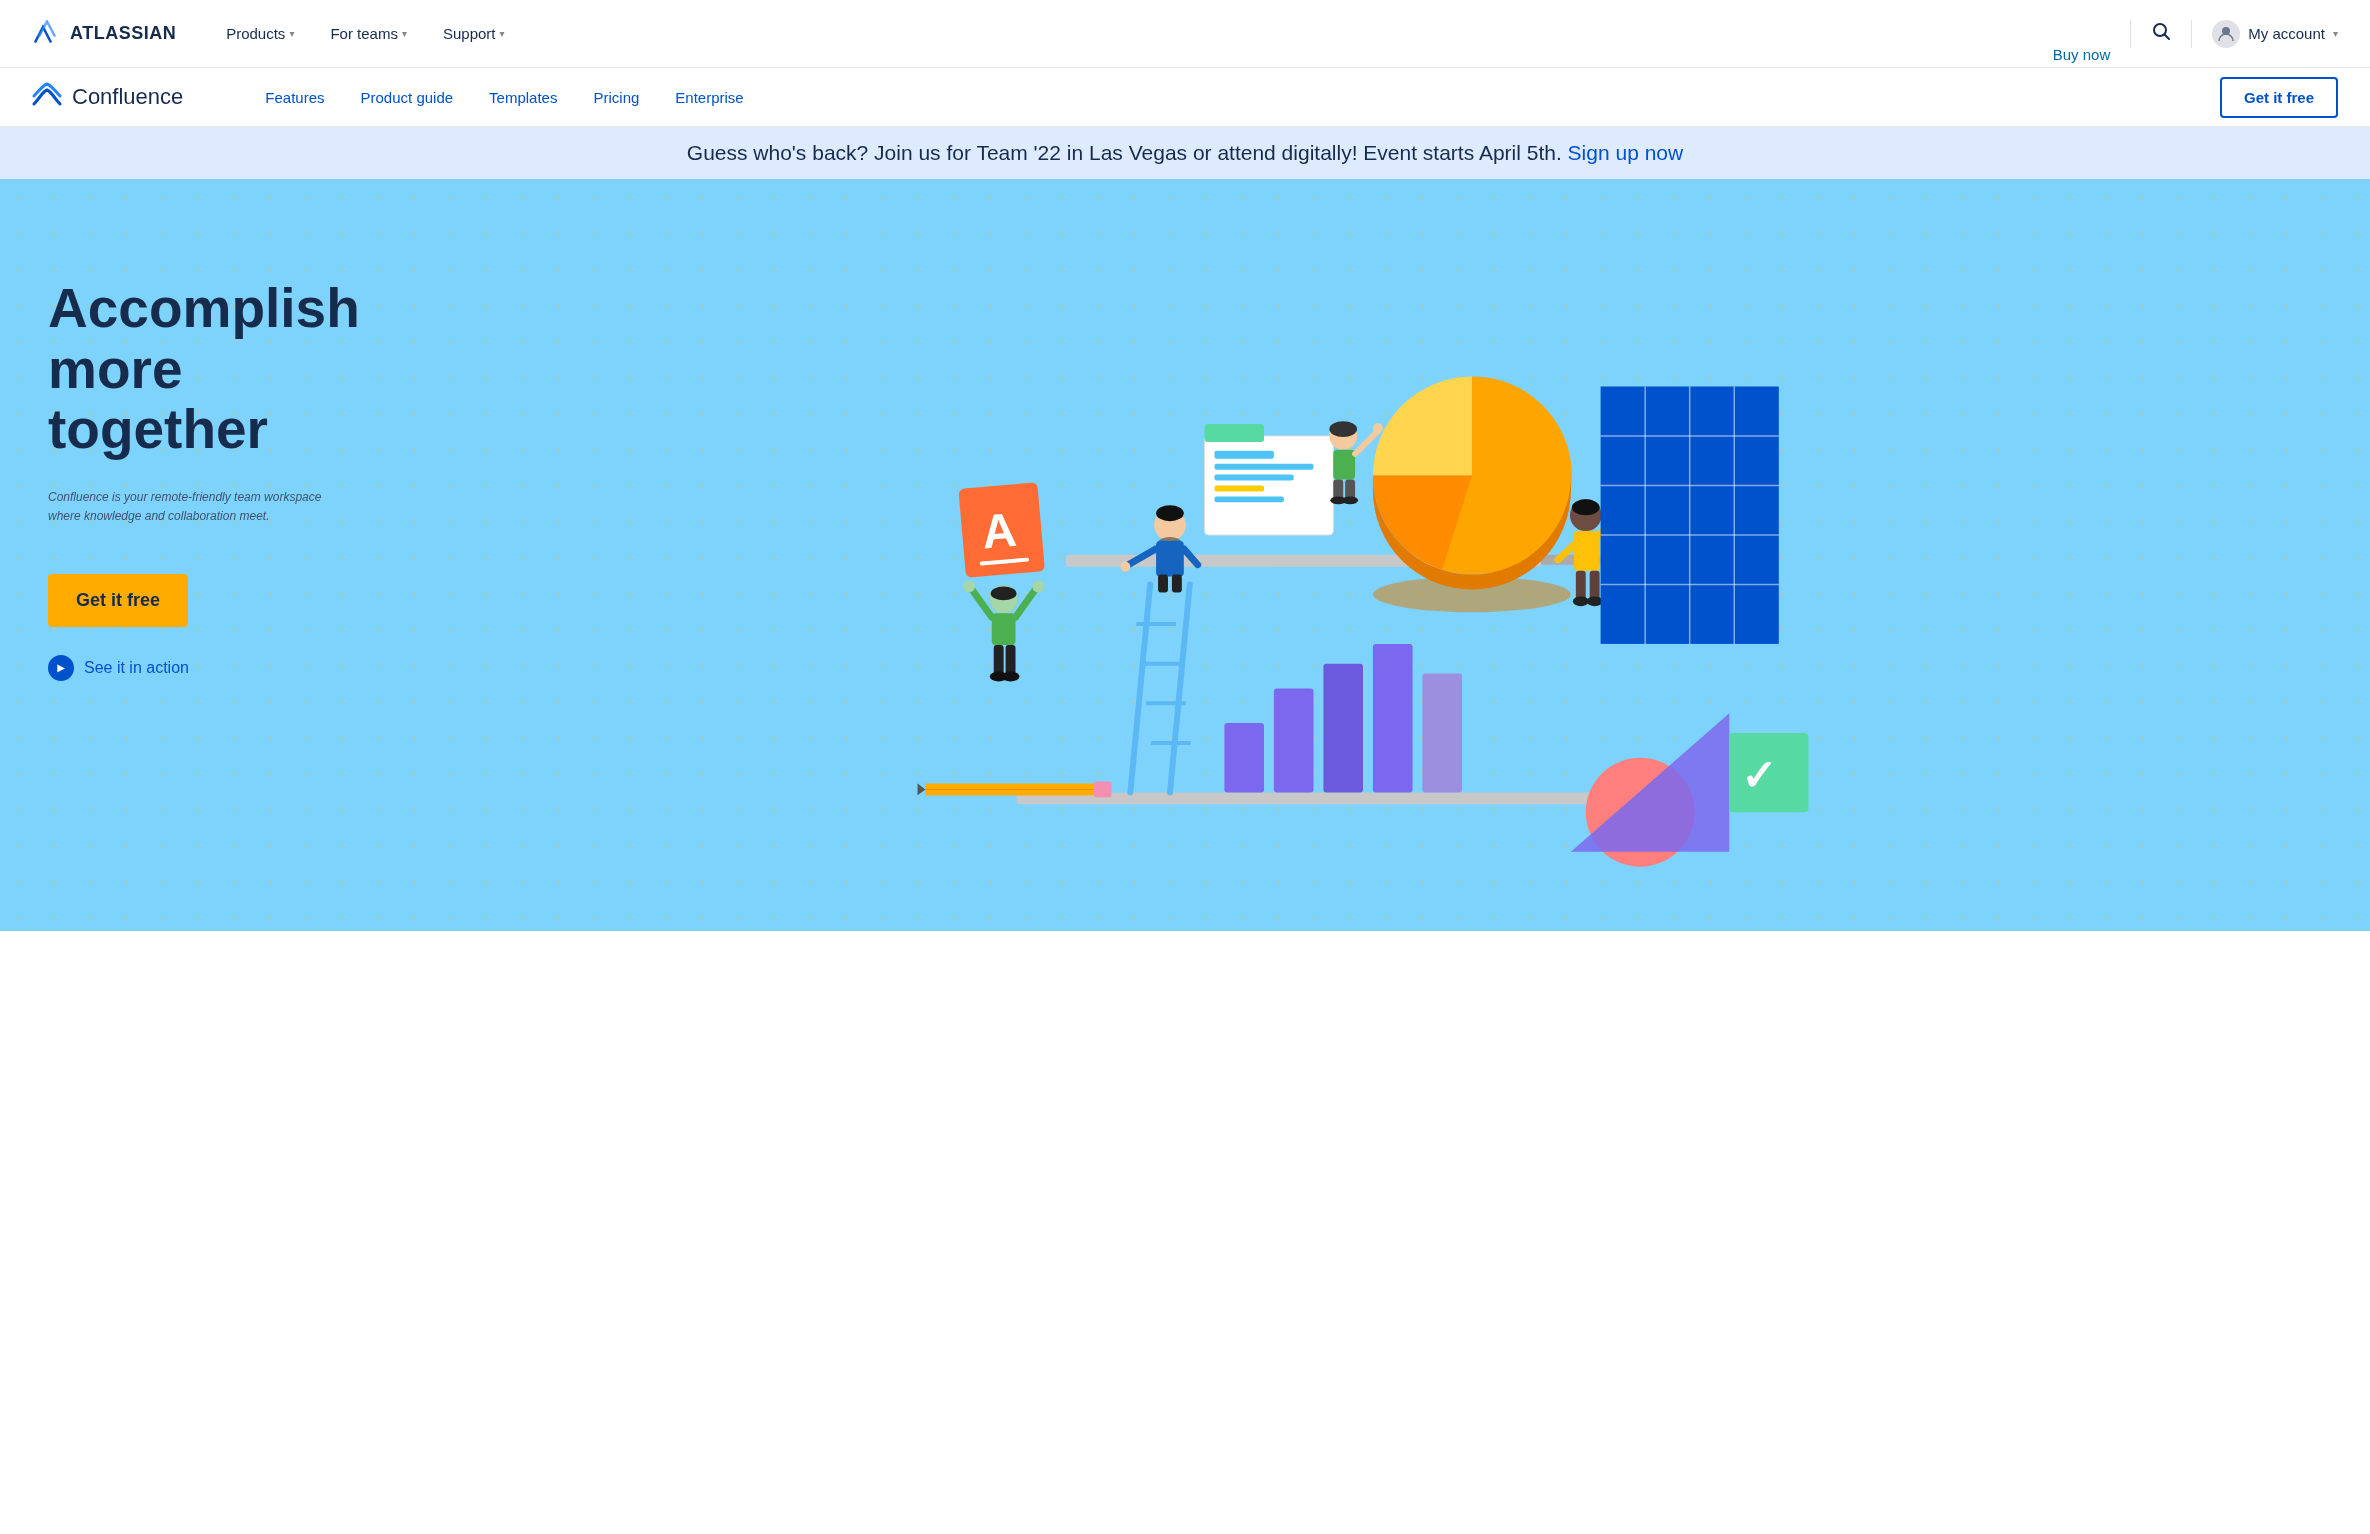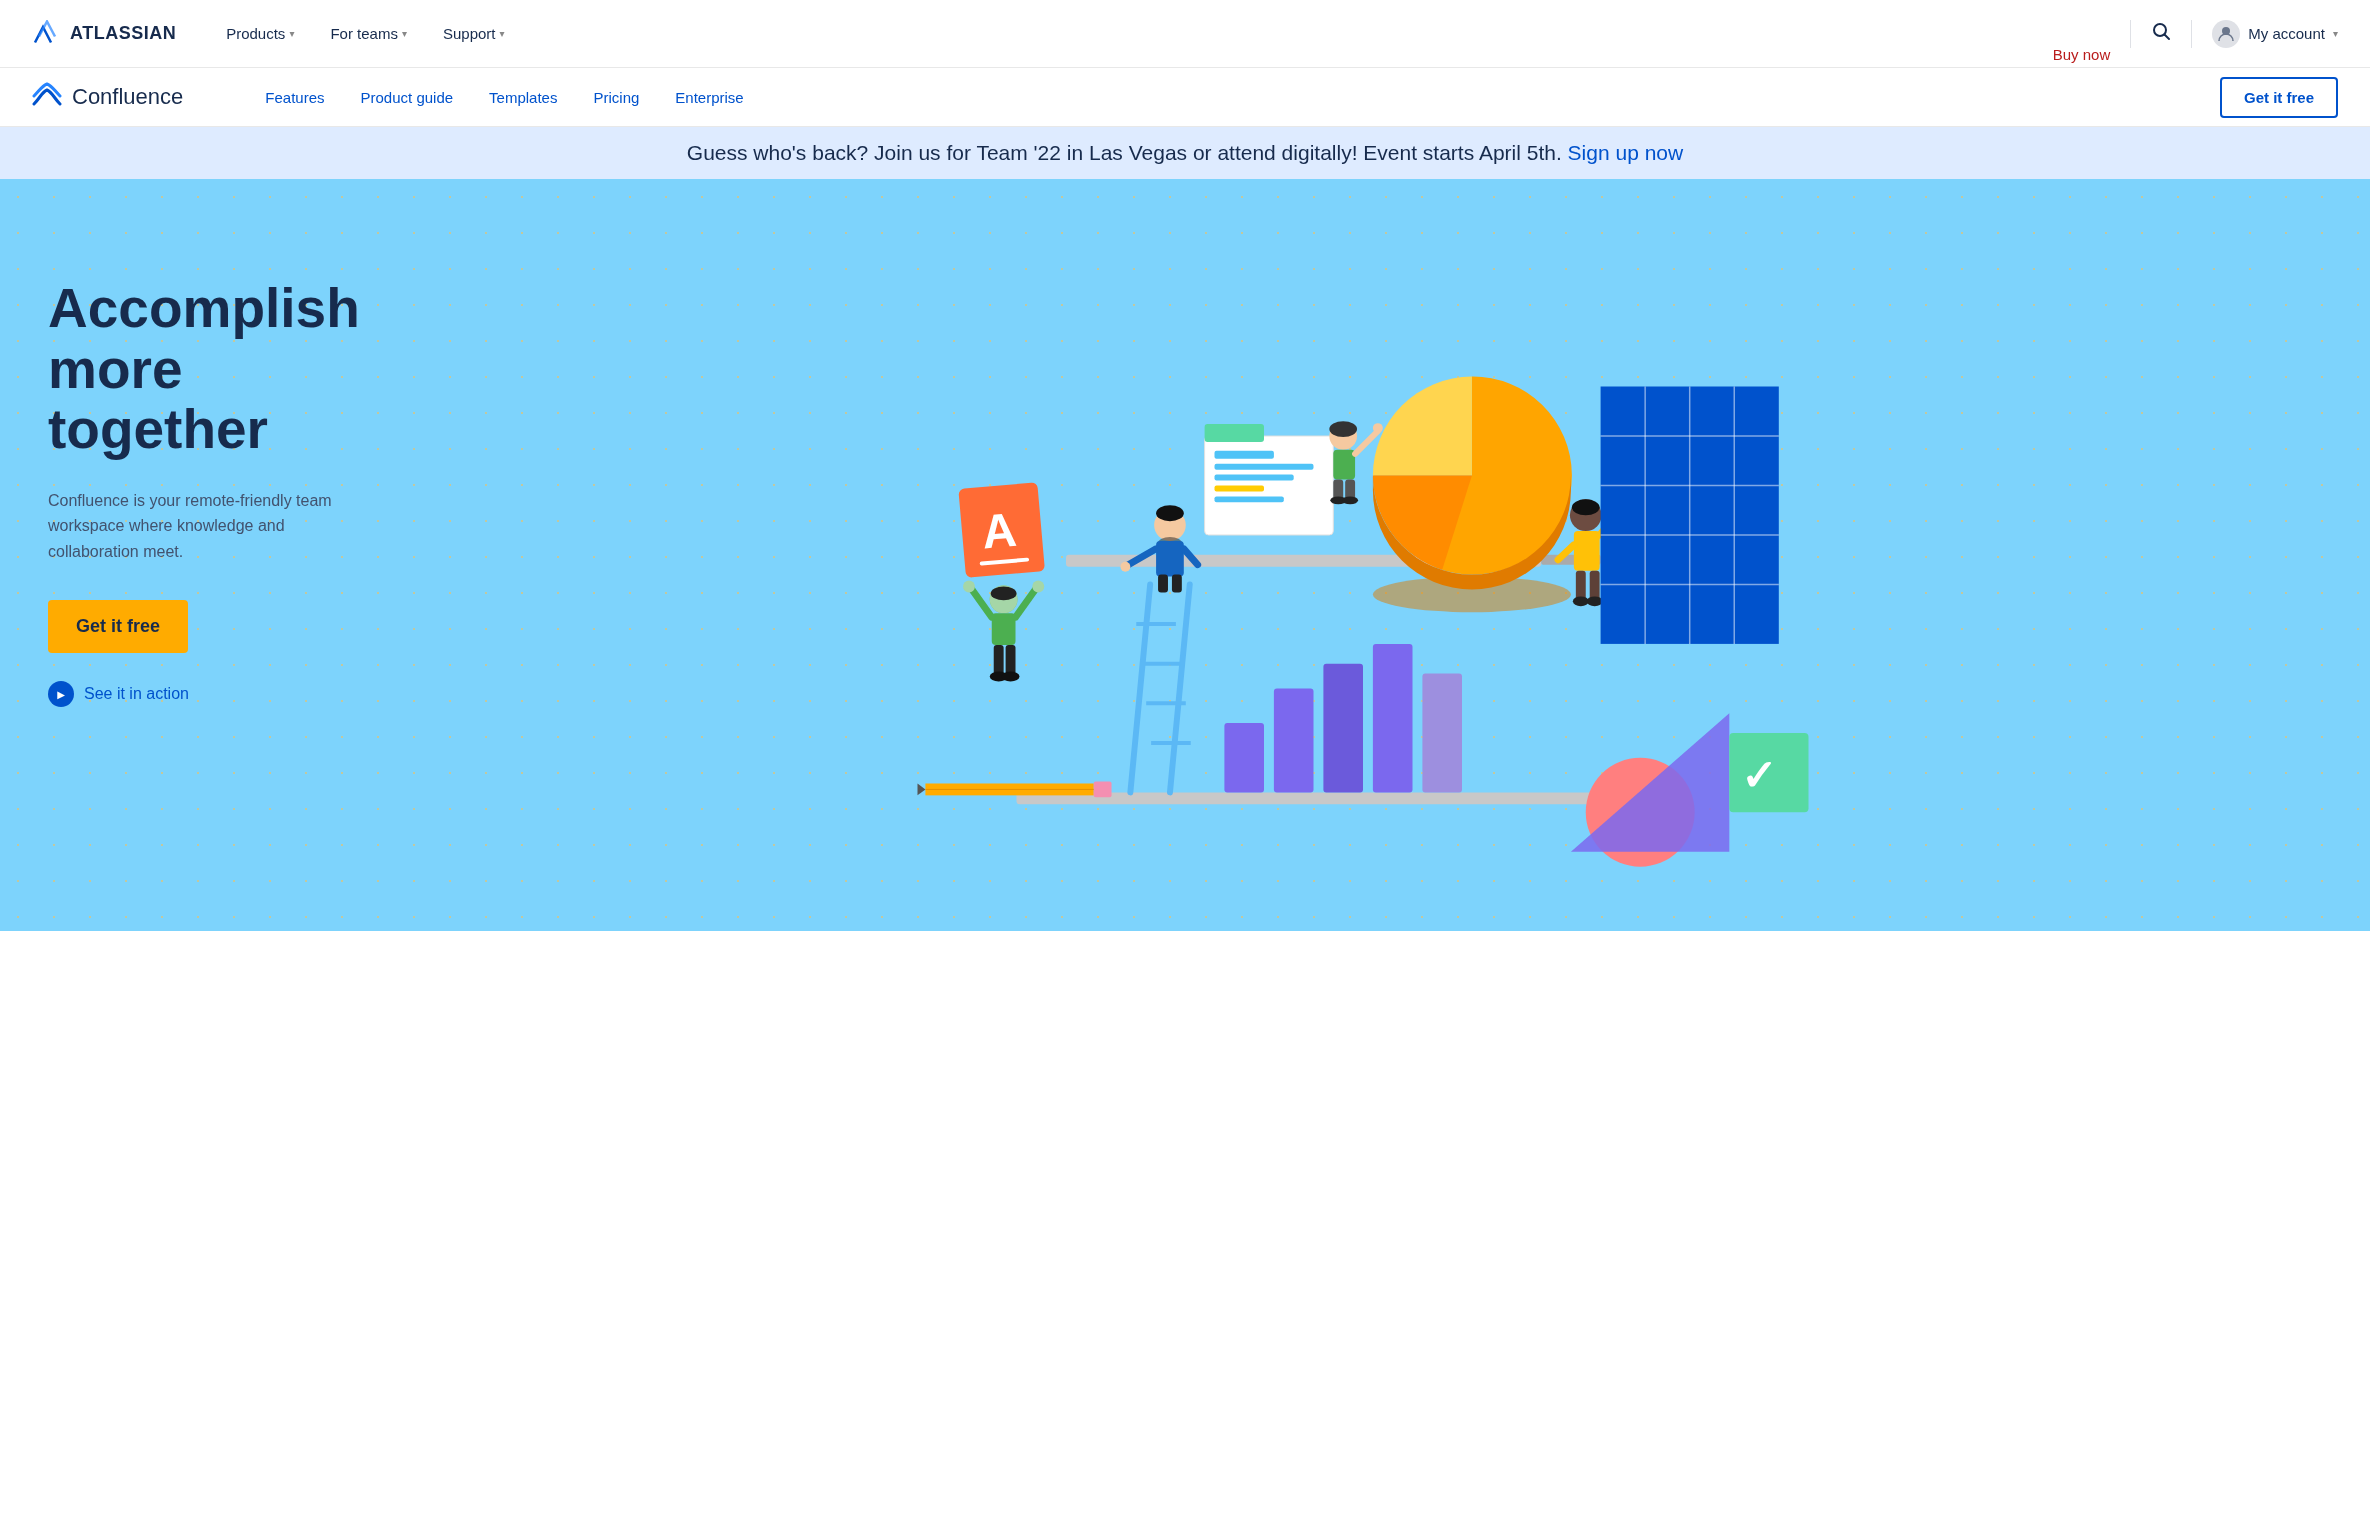--- a/index.html
+++ b/index.html
@@ -12,21 +12,21 @@
     }
     .atlassian-logo { display: flex; align-items: center; gap: 10px; margin-right: 32px; }
     .atlassian-brand-text { font-size: 18px; font-weight: 700; color: #172B4D; letter-spacing: 0.5px; }
     .top-nav-links { display: flex; gap: 0; flex: 1; }
     .top-nav-link {
       display: flex; align-items: center; gap: 4px; padding: 0 18px; height: 59px;
       font-size: 15px; color: #172B4D; cursor: pointer; text-decoration: none; border: none; background: none;
     }
     .chevron { font-size: 10px; color: #888; }
     .top-nav-right { display: flex; align-items: center; gap: 20px; }
-    .buy-now-btn { font-size: 15px; font-weight: 500; color: #b91c1c; cursor: pointer; background: none; border: none; margin-top: 42px; }
+    .buy-now-btn { font-size: 15px; font-weight: 500; color: #0369a1; cursor: pointer; background: none; border: none; margin-top: 42px; }
     .search-icon-btn { background: none; border: none; cursor: pointer; color: #172B4D; font-size: 18px; }
     .account-btn { display: flex; align-items: center; gap: 8px; cursor: pointer; font-size: 15px; color: #172B4D; border: none; background: none; }
     .account-avatar { width: 28px; height: 28px; border-radius: 50%; background: #DFE1E6; display: flex; align-items: center; justify-content: center; }
     .nav-divider { width: 1px; height: 28px; background: #DFE1E6; }
 
     
     .sub-nav {
       display: flex; align-items: center; padding: 0 32px; height: 59px;
       border-bottom: 1px solid #e8e8e8; background: #fff; position: relative; z-index: 9;
     }
@@ -69,22 +69,23 @@
       min-height: 693px;
     }
     .hero-text {
       flex: 0 0 356px; padding-top: 40px;
     }
     .hero-title {
       font-size: 55px; font-weight: 800; color: #172B4D; line-height: 1.1;
       margin-bottom: 28px;
     }
     .hero-subtitle {
-      font-size: 16px; color: #42526E; line-height: 1.6; margin-bottom: 36px;
+      font-size: 12px; color: #42526E; line-height: 1.6; margin-bottom: 48px;
       max-width: 297px;
+      font-style: italic;
     }
     .hero-cta-btn {
       background: #FFAB00; color: #172B4D; border: none;
       padding: 16px 28px; border-radius: 4px; font-size: 18px; font-weight: 700;
       cursor: pointer; display: block; margin-bottom: 28px;
     }
     .hero-secondary-cta {
       display: flex; align-items: center; gap: 10px;
       color: #0052CC; font-size: 16px; font-weight: 500; cursor: pointer;
       text-decoration: none; border: none; background: none;

